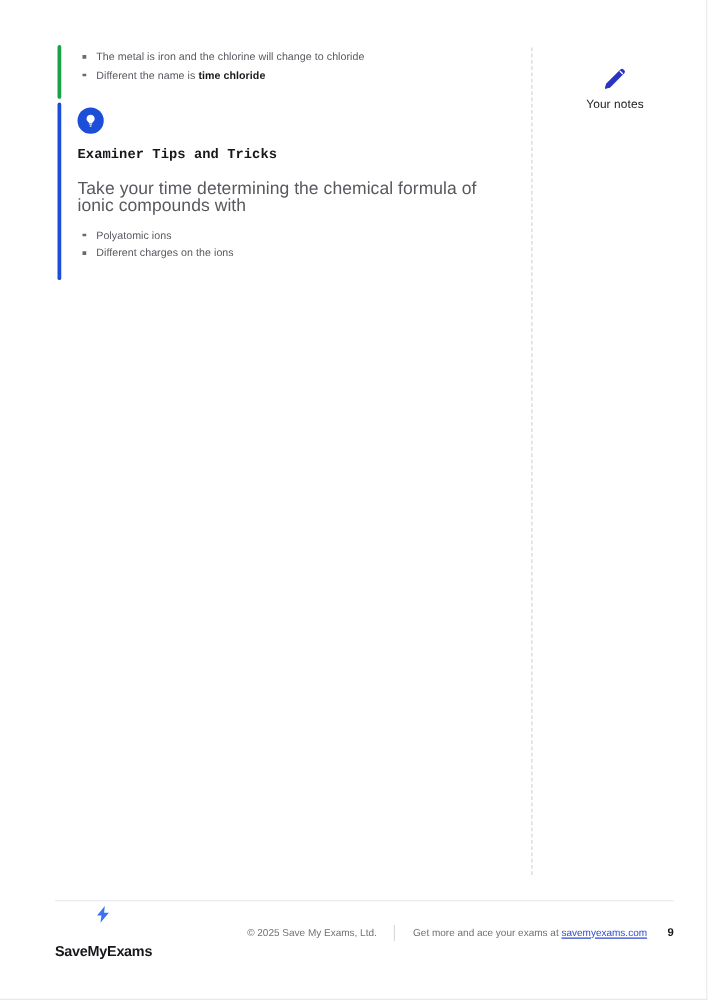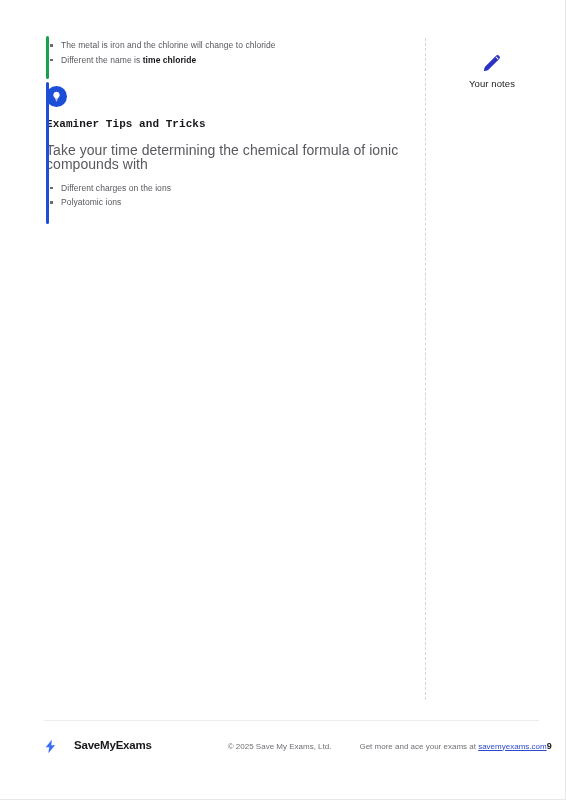--- a/index.html
+++ b/index.html
@@ -61,20 +61,21 @@
   .content {
     position: absolute;
     left: 46px;
     top: 36px;
     width: 362px;
   }
 
   
   .block {
     position: relative;
+    padding-left: 16px;
     box-sizing: border-box;
   }
   .block .bar {
     position: absolute;
     left: 0;
     top: 0;
     bottom: 0;
     width: 2.5px;
     border-radius: 2px;
   }
@@ -154,22 +155,23 @@
     position: absolute;
     left: 44px;
     right: 26px;
     top: 736px;
     height: 20px;
     display: flex;
     align-items: center;
   }
   .logo {
     display: flex;
-    align-items: flex-start;
+    align-items: center;
     gap: 17px;
+    flex-direction: column;
   }
   .logo-bolt { width: 13px; height: 15px; display: block; }
   .logo-text {
     font-size: 11.5px;
     font-weight: bold;
     color: #17171c;
     letter-spacing: -.2px;
   }
   .foot-copy {
     font-size: 8px;
@@ -238,24 +240,24 @@
           <rect x="10.6" y="19.6" width="2.8" height="1.3" rx=".65" fill="#ffffff"></rect>
         </svg>
       </div>
 
       <h3 class="tip-title">Examiner Tips and Tricks</h3>
 
       <p class="tip-body">Take your time determining the chemical formula of ionic compounds with</p>
 
       <ul class="bullets">
         <li>
+          <span>Polyatomic ions</span>
+        </li>
+        <li>
           <span>Different charges on the ions</span>
-        </li>
-        <li>
-          <span>Polyatomic ions</span>
         </li>
       </ul>
     </div>
 
   </div>
 
   <div class="footer-rule"></div>
 
   <div class="footer">
     <div class="logo">

